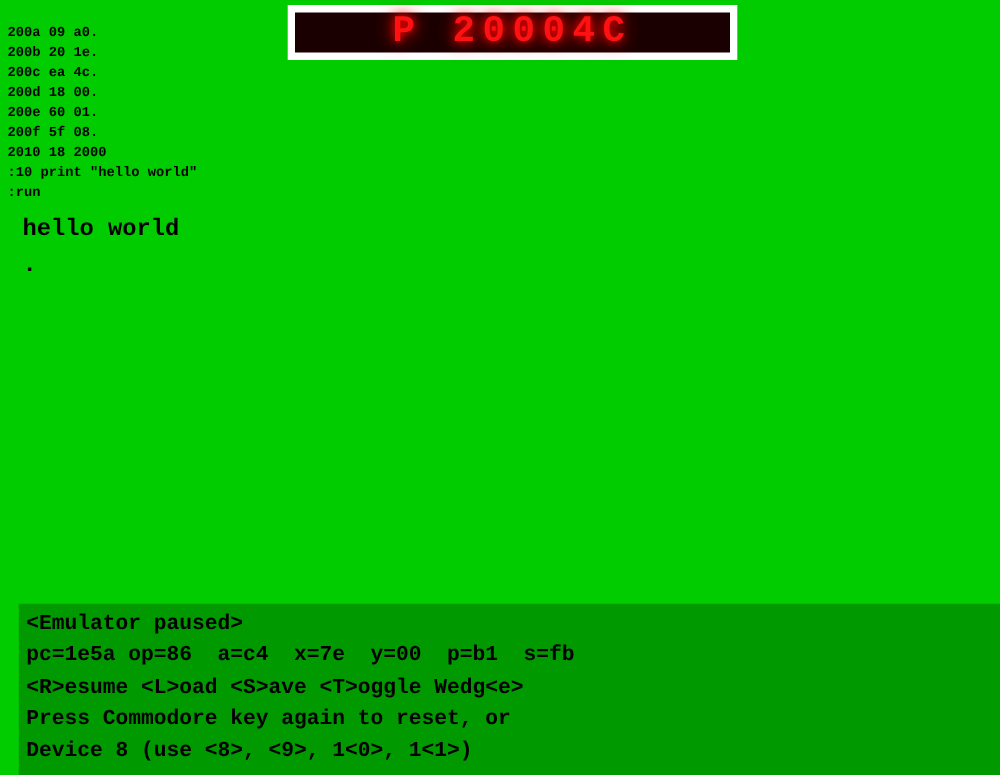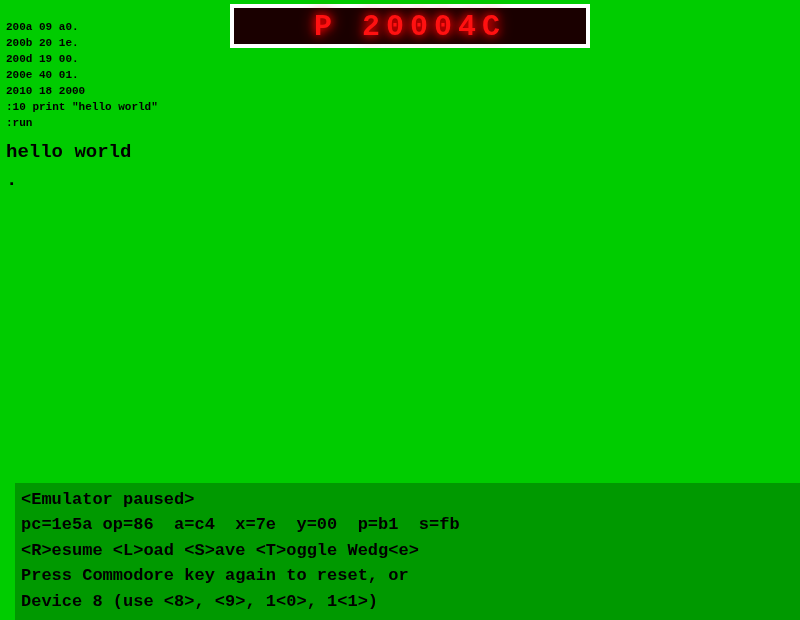--- a/index.html
+++ b/index.html
@@ -24,23 +24,23 @@
       padding: 8px 6px;
     }
 
     .led-display {
       position: absolute;
       top: 4px;
       left: 230px;
       width: 360px;
       height: 44px;
       background-color: #1a0000;
-      border: 4px solid #ffffff;
+      border: 6px solid #ffffff;
       display: flex;
-      align-items: flex-end;
+      align-items: center;
       justify-content: center;
     }
 
     .led-text {
       font-family: 'Courier New', Courier, monospace;
       font-size: 30px;
       font-weight: bold;
       color: #ff1111;
       letter-spacing: 6px;
       text-shadow: 0 0 8px #ff0000, 0 0 16px #ff0000;
@@ -93,33 +93,35 @@
 
 <div class="screen">
 
   <div class="led-display">
     <span class="led-text">P  20004C</span>
   </div>
 
   <div class="code-area">
     <div class="code-line">200a 09 a0.</div>
     <div class="code-line">200b 20 1e.</div>
-    <div class="code-line">200d 19 00.</div>
-    <div class="code-line">200e 40 01.</div>
+    <div class="code-line">200c ea 4c.</div>
+    <div class="code-line">200d 18 00.</div>
+    <div class="code-line">200e 60 01.</div>
+    <div class="code-line">200f 5f 08.</div>
     <div class="code-line">2010 18 2000</div>
   </div>
 
   <div class="output-section">
     <div class="code-line">:10 print "hello world"</div>
     <div class="code-line"></div>
     <div class="code-line"></div>
     <div class="code-line">:run</div>
   </div>
 
-  <div style="margin-top:6px;">
+  <div style="margin-top:6px;margin-left:12px;">
     <div class="hello-world-line">hello world</div>
     <div class="hello-world-line">.</div>
   </div>
 
   <div class="status-section">
     <div class="status-line">&lt;Emulator paused&gt;</div>
     <div class="status-line">pc=1e5a op=86  a=c4  x=7e  y=00  p=b1  s=fb</div>
     <div class="status-line">&lt;R&gt;esume &lt;L&gt;oad &lt;S&gt;ave &lt;T&gt;oggle Wedg&lt;e&gt;</div>
     <div class="status-line">Press Commodore key again to reset, or</div>
     <div class="status-line">Device 8 (use &lt;8&gt;, &lt;9&gt;, 1&lt;0&gt;, 1&lt;1&gt;)</div>

